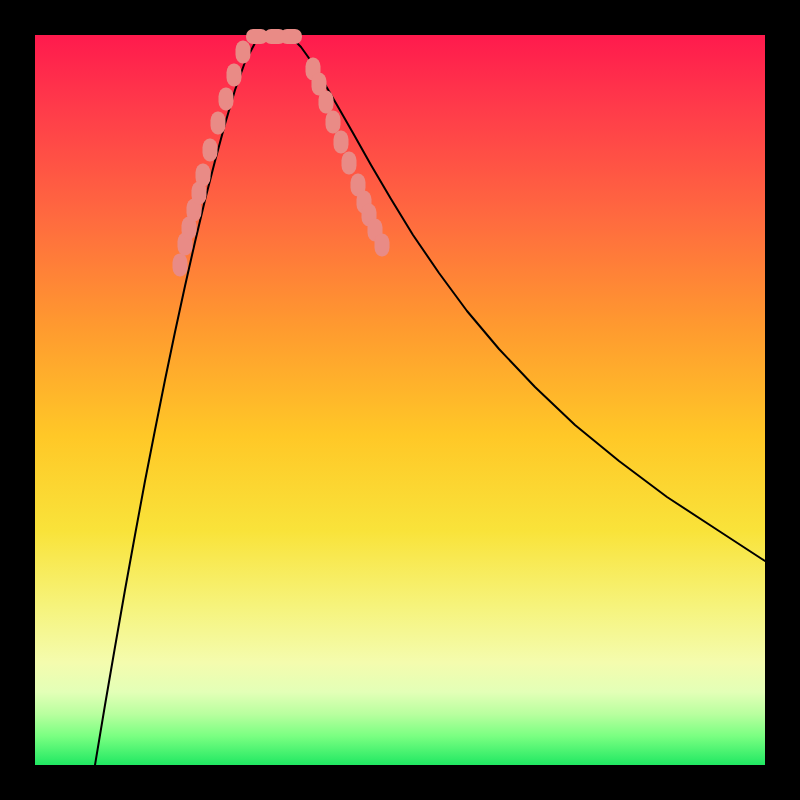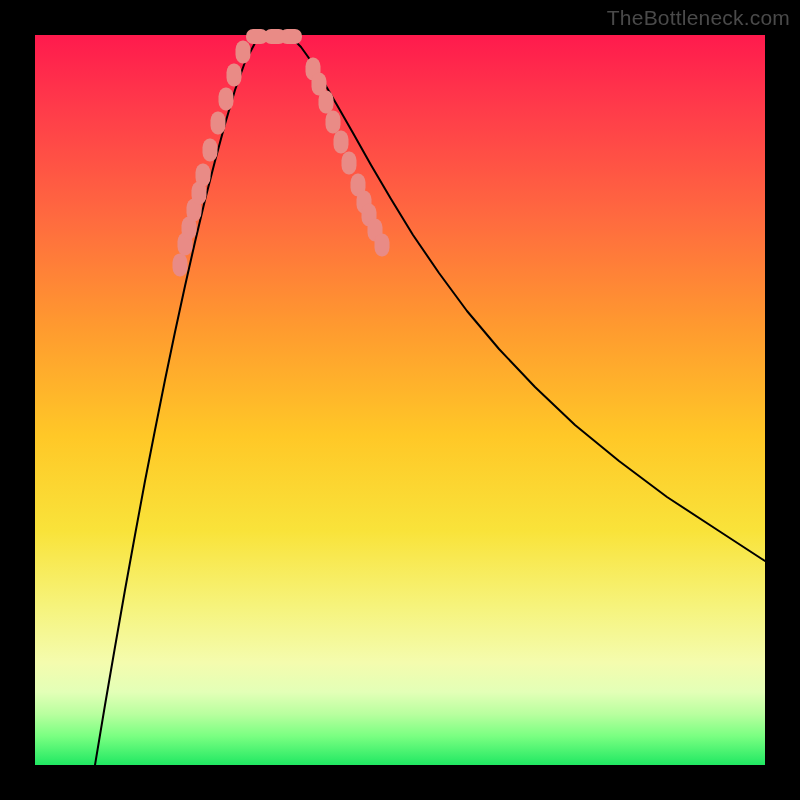--- a/index.html
+++ b/index.html
@@ -58,21 +58,20 @@
     font-size: 21px;
     font-weight: 400;
     letter-spacing: 0.2px;
     user-select: none;
   }
 </style>
 </head>
 <body>
 
 <div class="frame">
-  <div class="watermark">TheBottleneck.com</div>
 
   <div class="plot">
     <svg viewBox="0 0 730 730" preserveAspectRatio="none">
       <g id="curves">
           <polyline points="60,730 70,670 80,612 90,555 100,500 110,446 120,395 130,345 140,297 150,251 160,207 170,165 180,126 190,89 200,55 210,27 220,8 230,0" fill="none" stroke="#000000" stroke-width="2" stroke-linejoin="round" stroke-linecap="round"></polyline>
           <polyline points="252,0 258,4 266,12 276,26 288,46 302,70 318,98 336,130 356,164 378,200 404,238 432,276 464,314 500,352 540,390 584,426 632,462 684,496 730,526" fill="none" stroke="#000000" stroke-width="2" stroke-linejoin="round" stroke-linecap="round"></polyline>
           <line x1="230" y1="0" x2="252" y2="0" stroke="#000000" stroke-width="2"></line>
         </g>
       <g id="markers">
           <rect x="137.5" y="218.5" width="15" height="23" rx="7" ry="9" fill="#e98b86"></rect>

